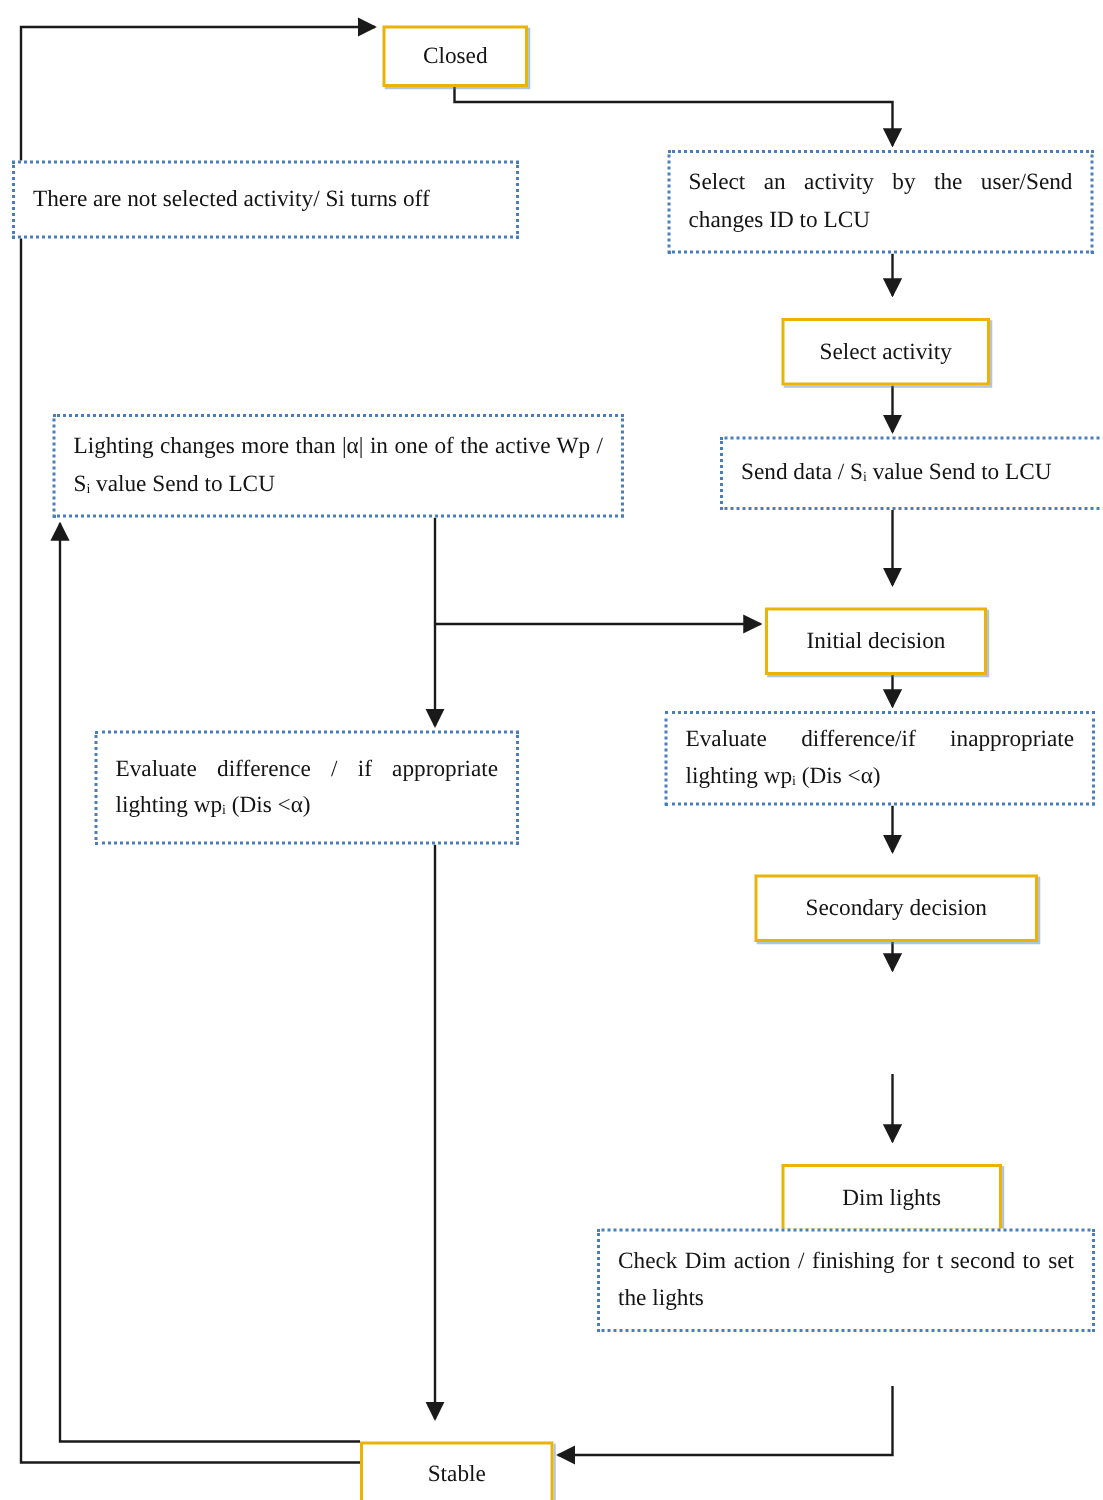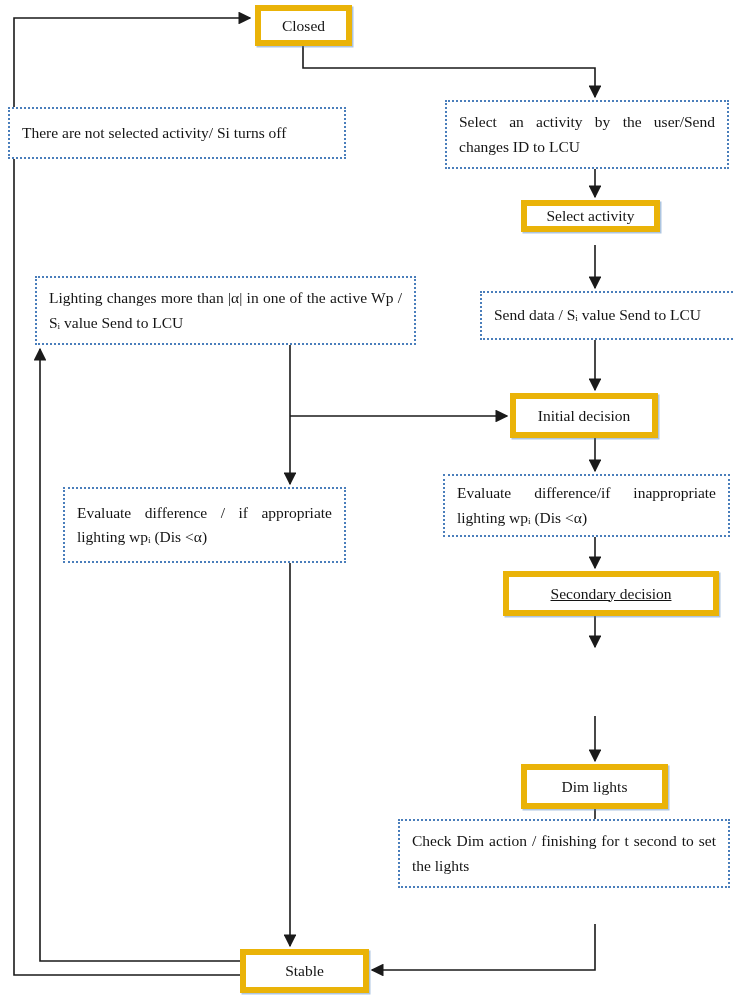--- a/index.html
+++ b/index.html
@@ -1,34 +1,34 @@
 <!DOCTYPE html>
 <html><head>
 <meta charset="utf-8">
 <style>
   html,body{margin:0;padding:0;background:#ffffff;}
   body{font-family:"Liberation Serif","DejaVu Serif",serif;color:#141414;}
   #canvas{position:relative;width:735px;height:1000px;background:#ffffff;overflow:hidden;}
   #connectors{position:absolute;left:0;top:0;z-index:0;}
   .node{position:absolute;z-index:1;background:#ffffff;box-sizing:border-box;font-size:15.5px;}
-  .state{border:6px solid #eab308;display:flex;align-items:center;justify-content:center;
-         box-shadow:1.5px 1.5px 0 rgba(74,126,187,.45);}
+  .state{border:2px solid #eab308;display:flex;align-items:center;justify-content:center;
+         box-shadow:1.5px 1.5px 0 rgba(74,126,187,.45);margin-top:12px;}
   .tlabel{border:2px dotted #4a7ebb;display:flex;align-items:center;padding:4px 12px;}
   .tlabel > span{width:100%;text-align:justify;line-height:1.55;}
   
   #n-closed{left:255px;top:5px;width:97px;height:41px;}
   #n-no-activity{left:8px;top:107px;width:338px;height:52px;justify-content:center;}
   #n-select-label{left:445px;top:100px;width:284px;height:69px;}
-  #n-select-activity{left:521px;top:200px;width:139px;height:32px;}
+  #n-select-activity{left:521px;top:200px;width:139px;height:45px;}
   #n-send-data{left:480px;top:291px;width:272px;height:49px;justify-content:flex-end;}
   #n-lighting{left:35px;top:276px;width:381px;height:69px;}
   #n-initial{left:510px;top:393px;width:148px;height:45px;}
   #n-eval-inapp{left:443px;top:474px;width:287px;height:63px;}
   #n-eval-app{left:63px;top:487px;width:283px;height:76px;}
-  #n-secondary{left:503px;top:571px;width:216px;height:45px;text-decoration:underline;}
+  #n-secondary{left:503px;top:571px;width:189px;height:45px;}
   #n-check-decision{left:398px;top:650px;width:332px;height:66px;}
   #n-dim{left:521px;top:764px;width:147px;height:45px;}
   #n-check-dim{left:398px;top:819px;width:332px;height:69px;}
   #n-stable{left:240px;top:949px;width:129px;height:44px;}
   .edge{fill:none;stroke:#1a1a1a;stroke-width:1.6;}
 </style>
 </head>
 <body>
 
 <div id="canvas">

